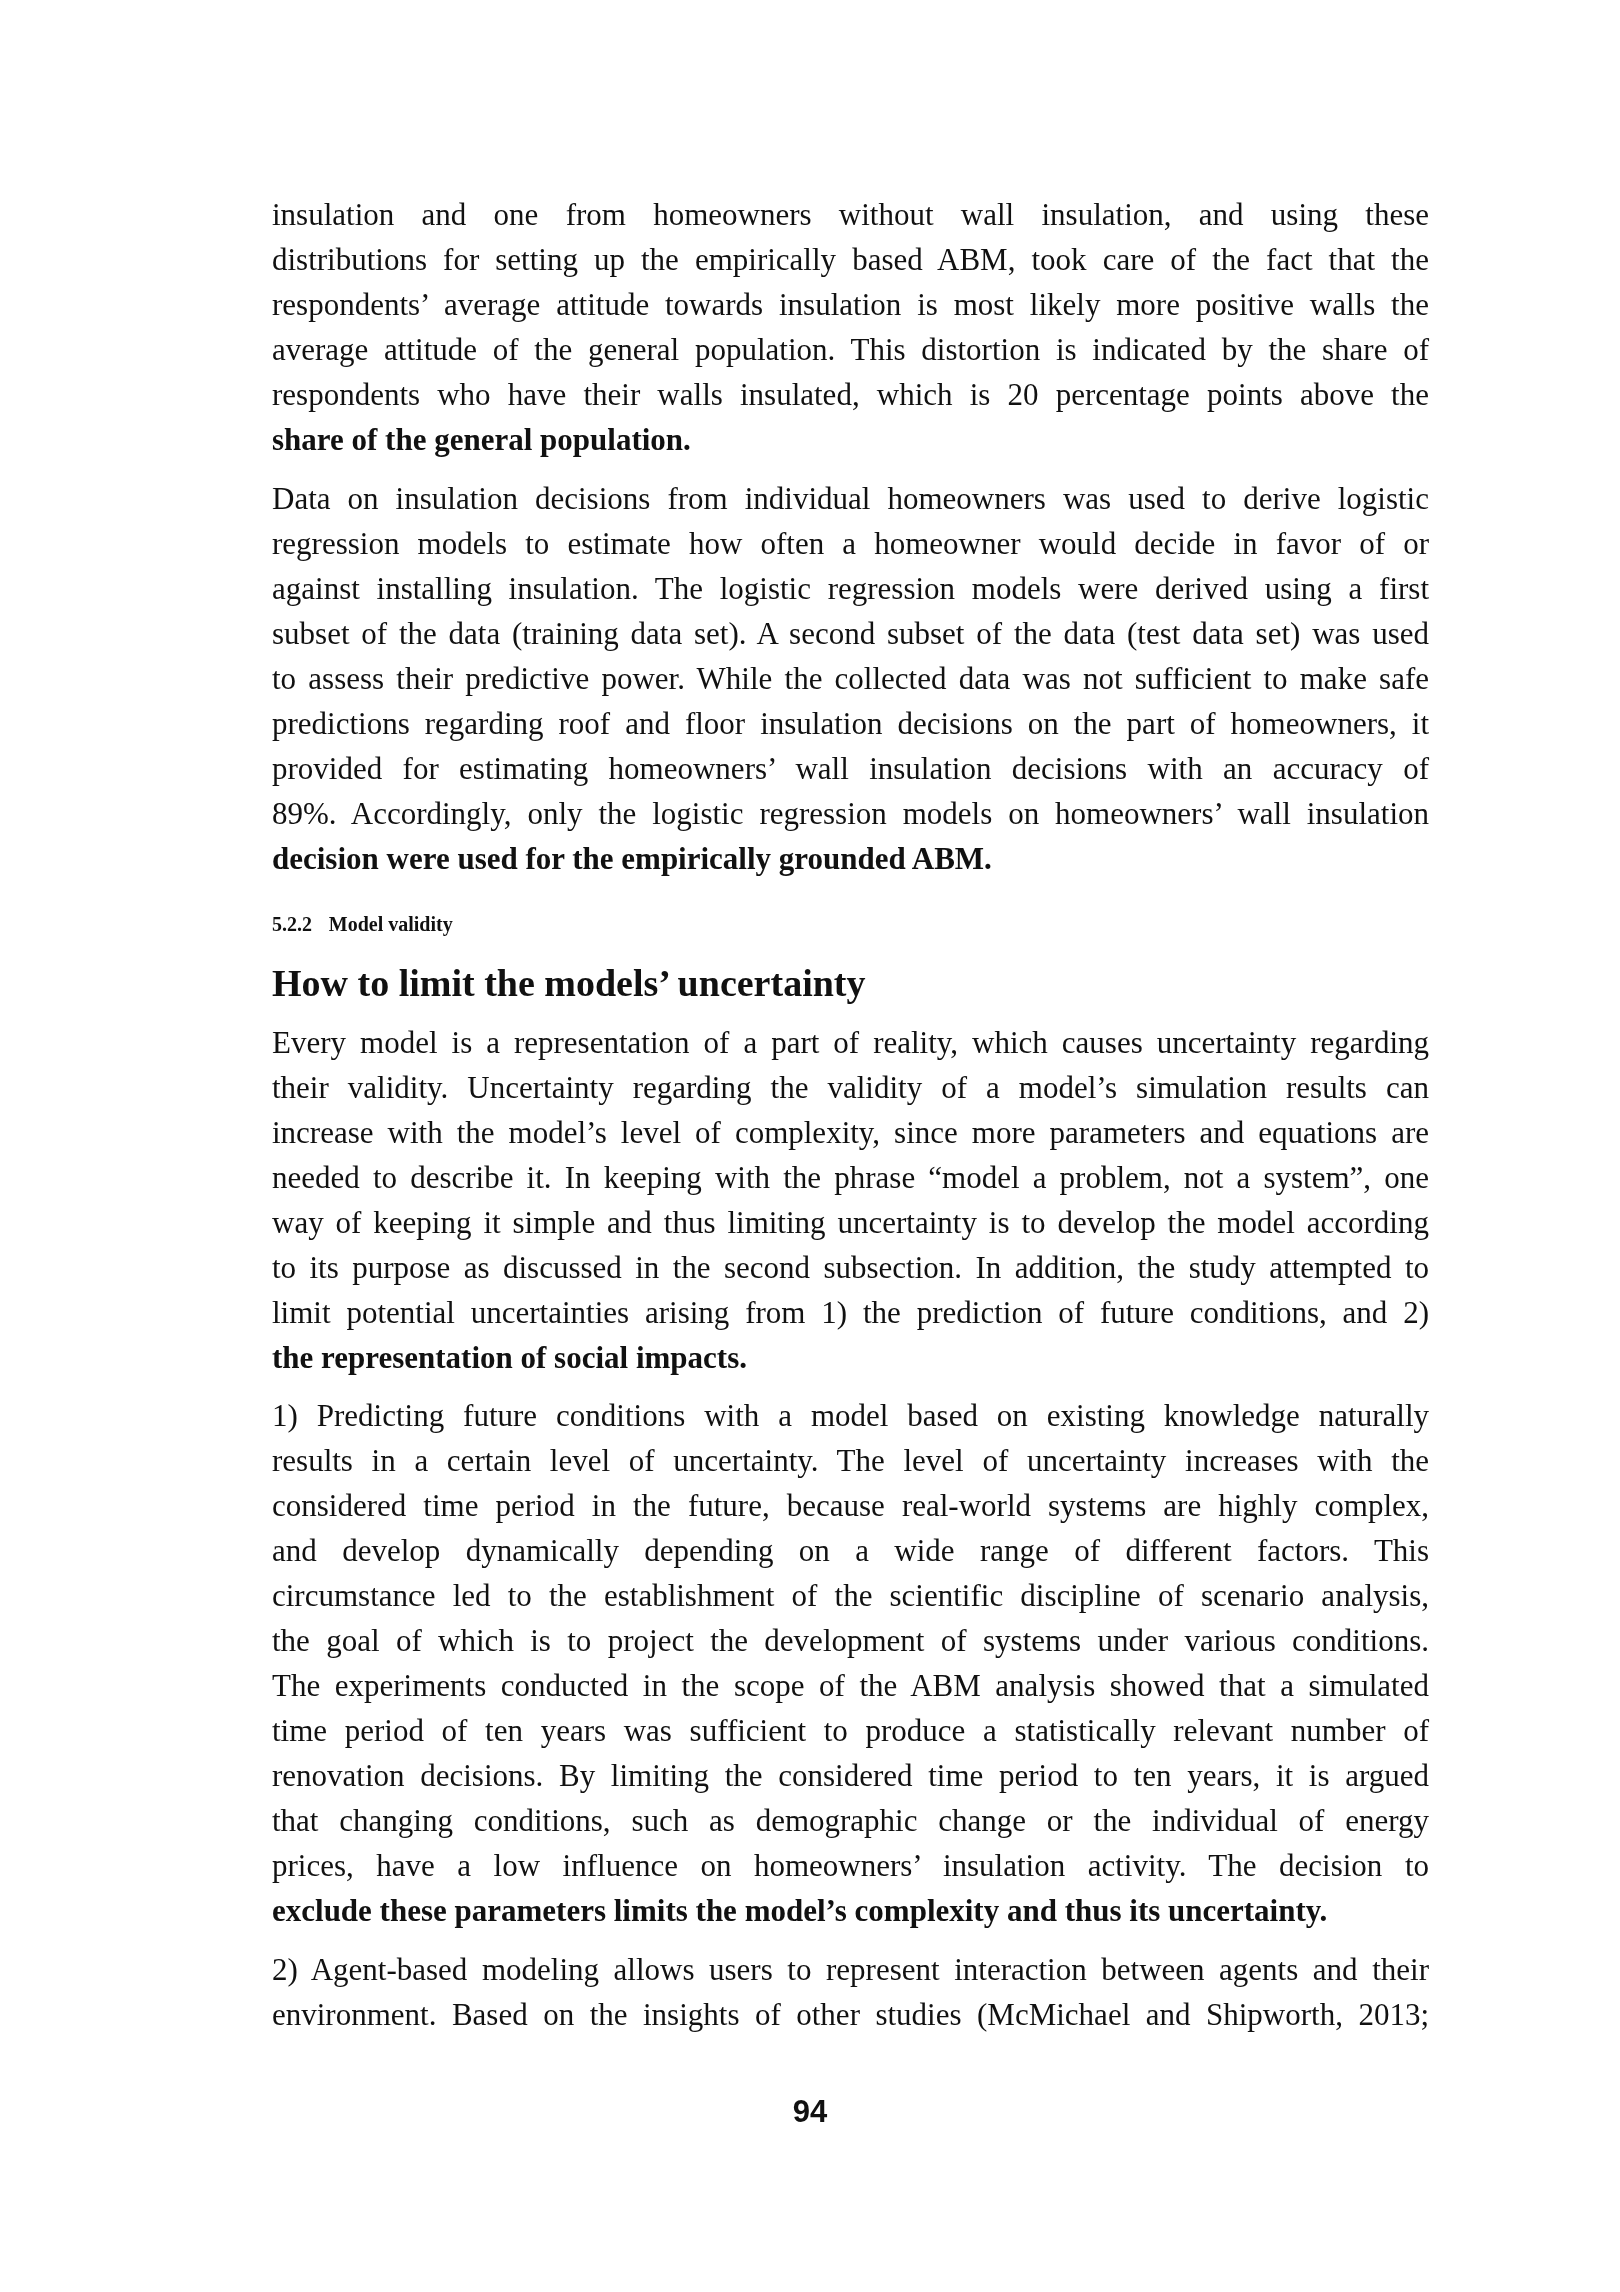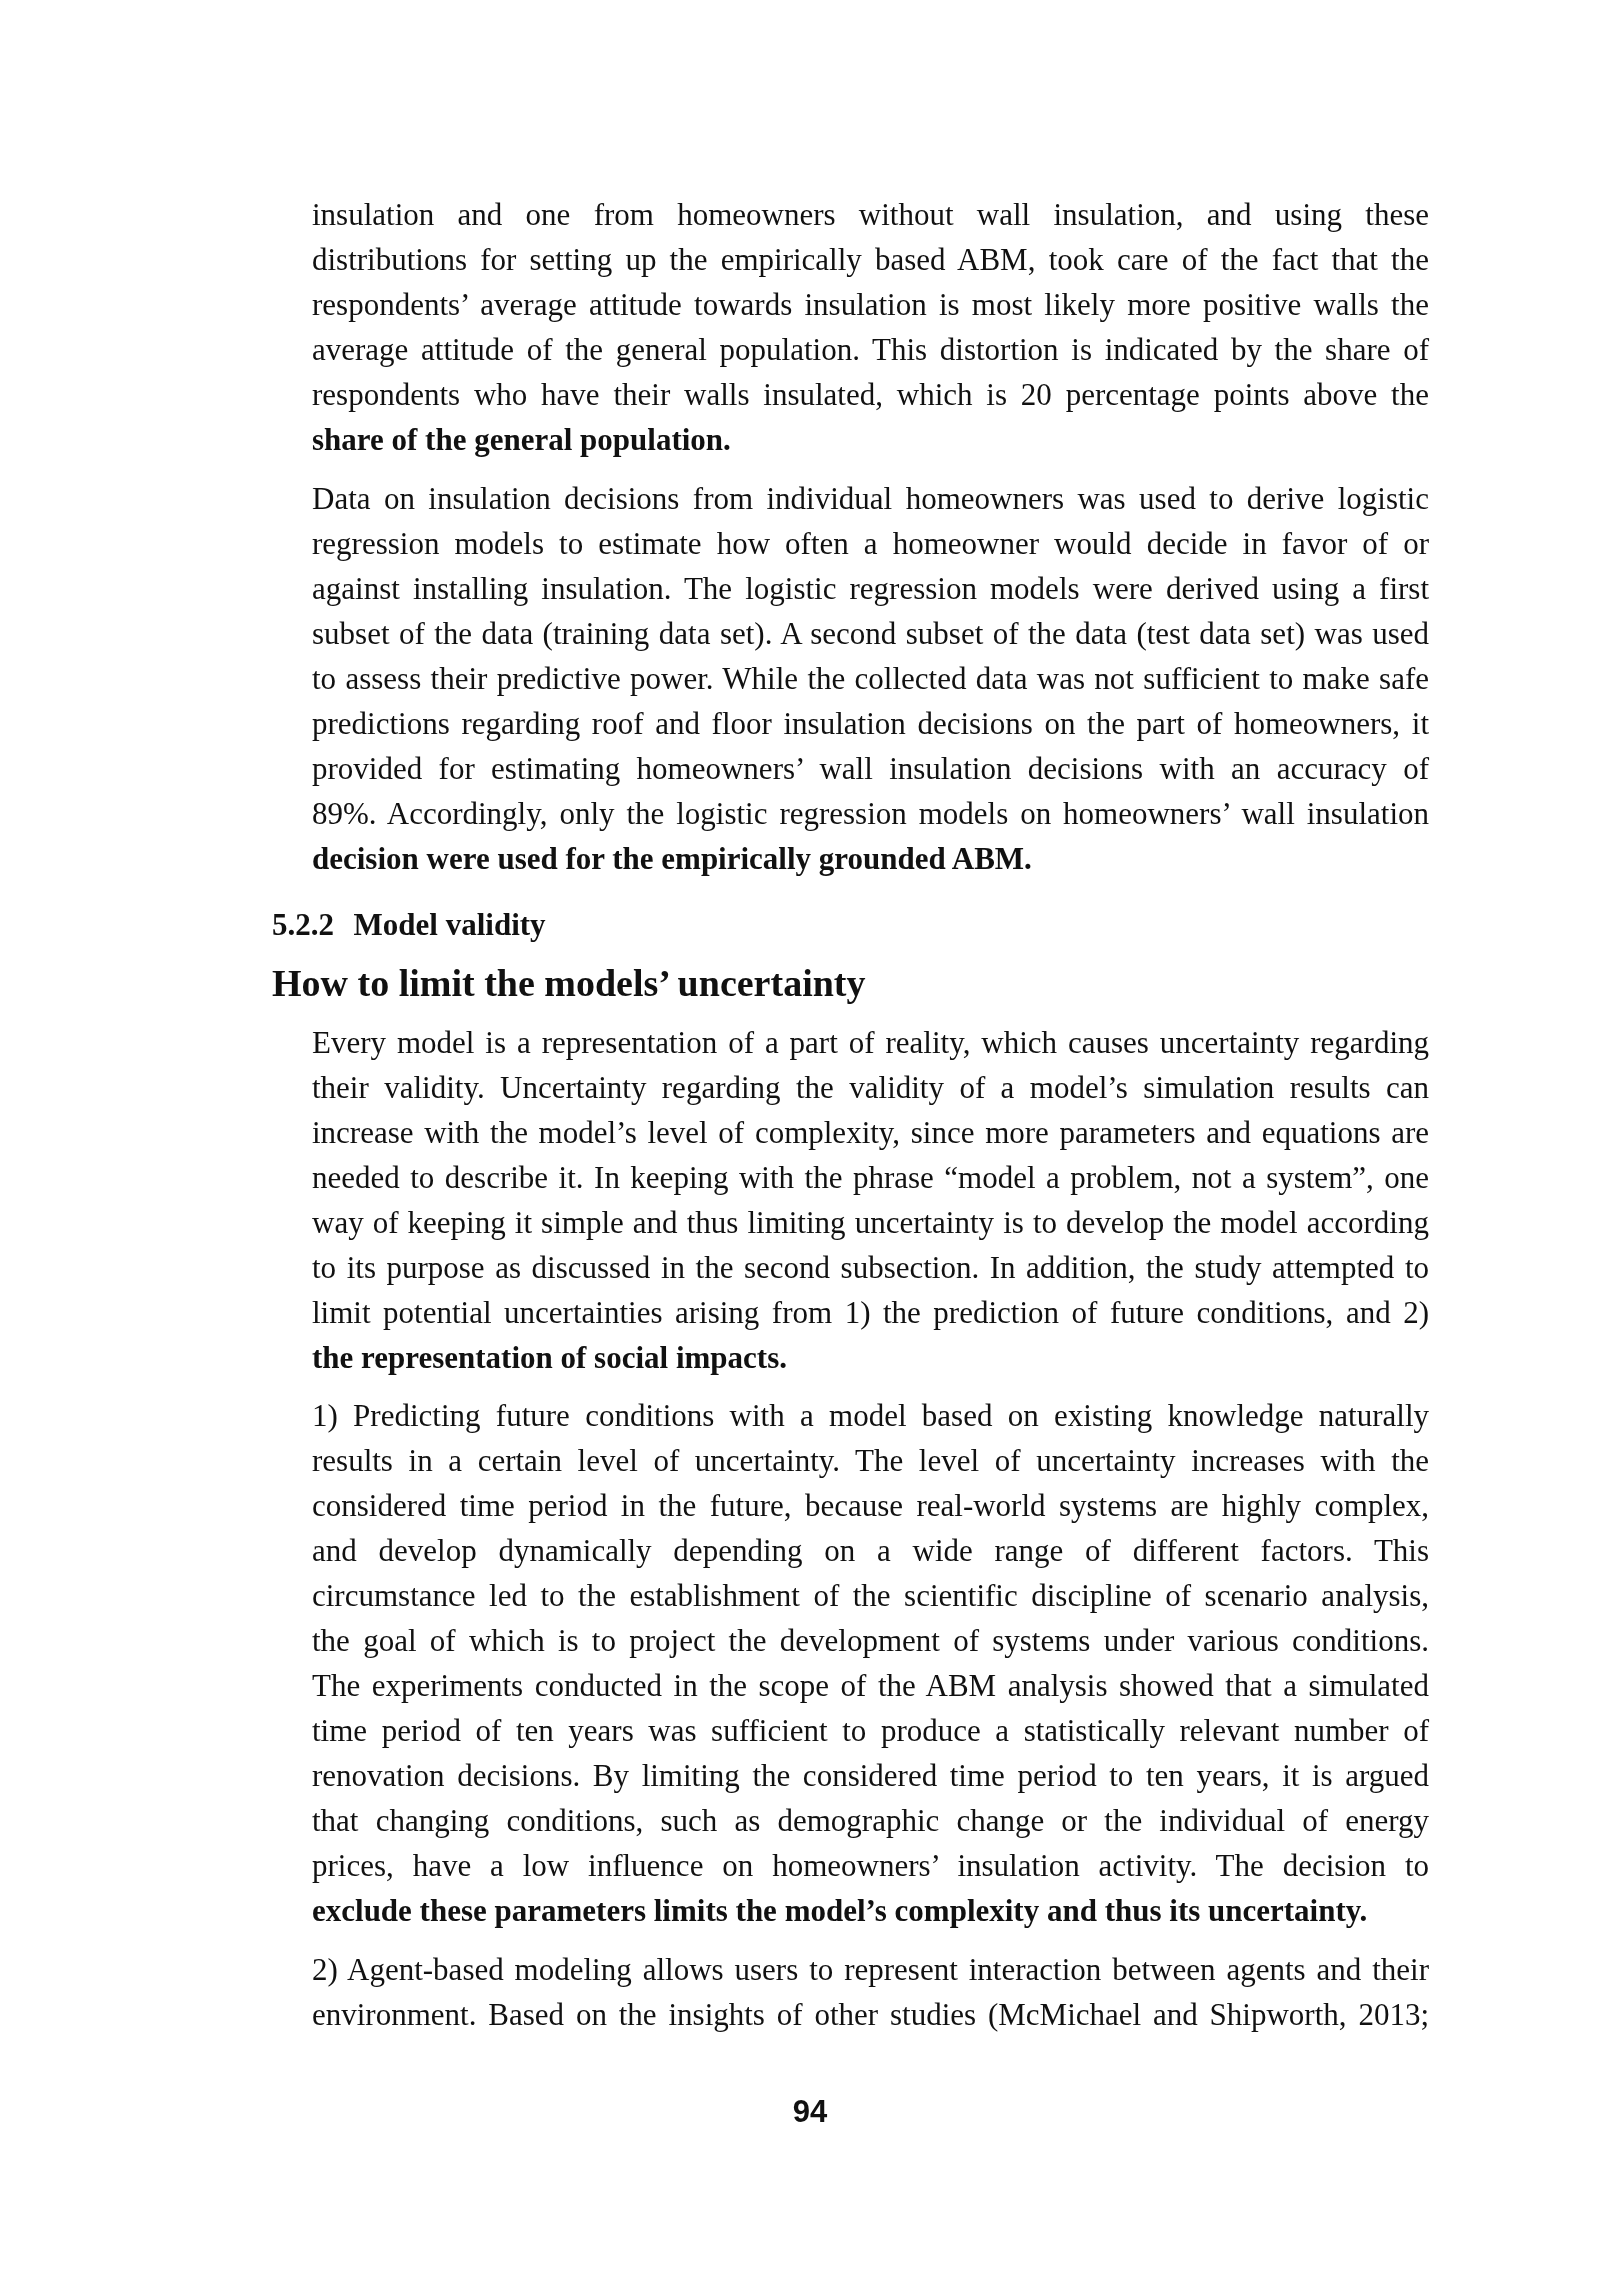--- a/index.html
+++ b/index.html
@@ -14,26 +14,25 @@
     font-size: 31px;
   }
   .para { margin: 0 0 13.7px 0; }
   .line {
     display: block;
     height: 45px;
     line-height: 45px;
     white-space: nowrap;
     text-align: justify;
     text-align-last: justify;
-    margin-left: 40px;
   }
   .line.last { text-align-last: left; font-weight: bold; }
   .h3 {
     font-weight: bold;
-    font-size: 31px;
+    font-size: 20px;
     height: 45px;
     line-height: 45px;
     margin: 21.6px 0 13.7px 0;
   }
   .h3 .num { margin-right: 11.8px; }
   .h4 {
     font-weight: bold;
     font-size: 38px;
     height: 45px;
     line-height: 45px;

